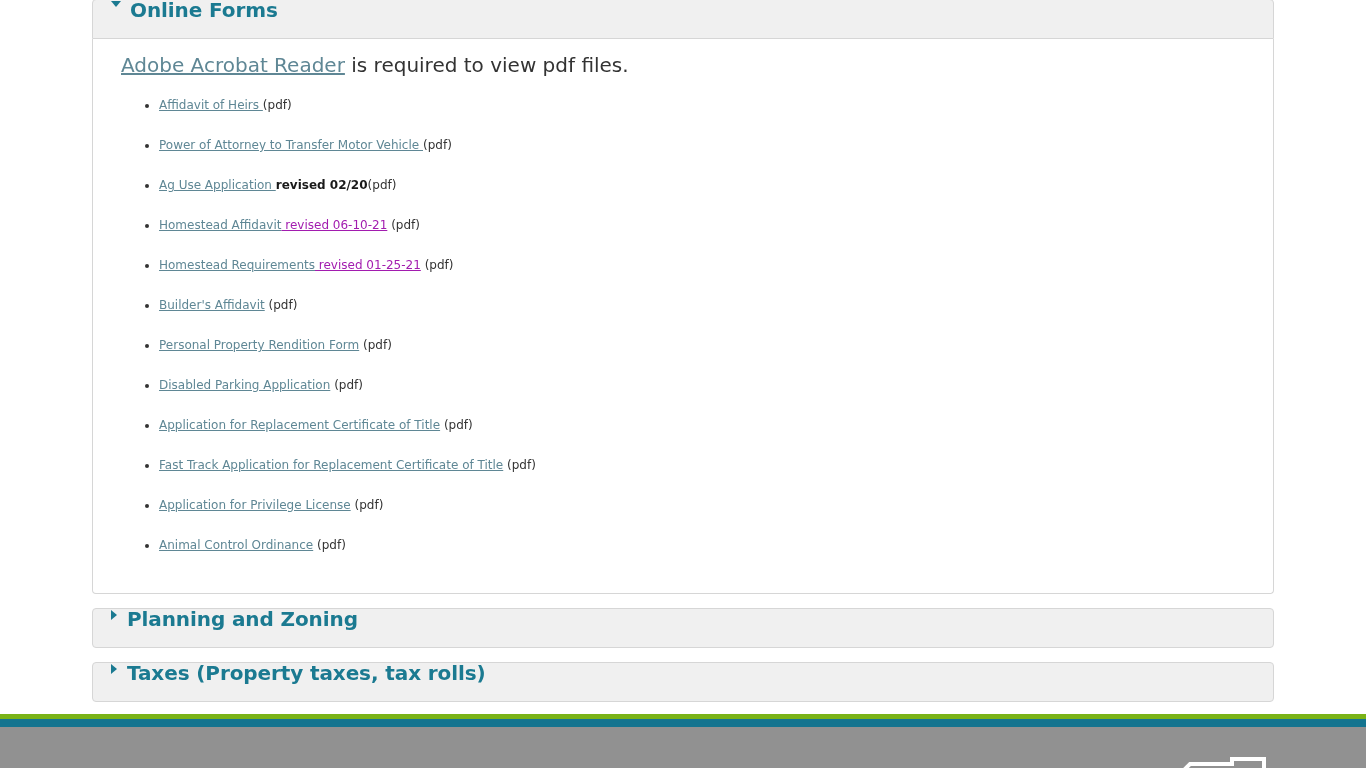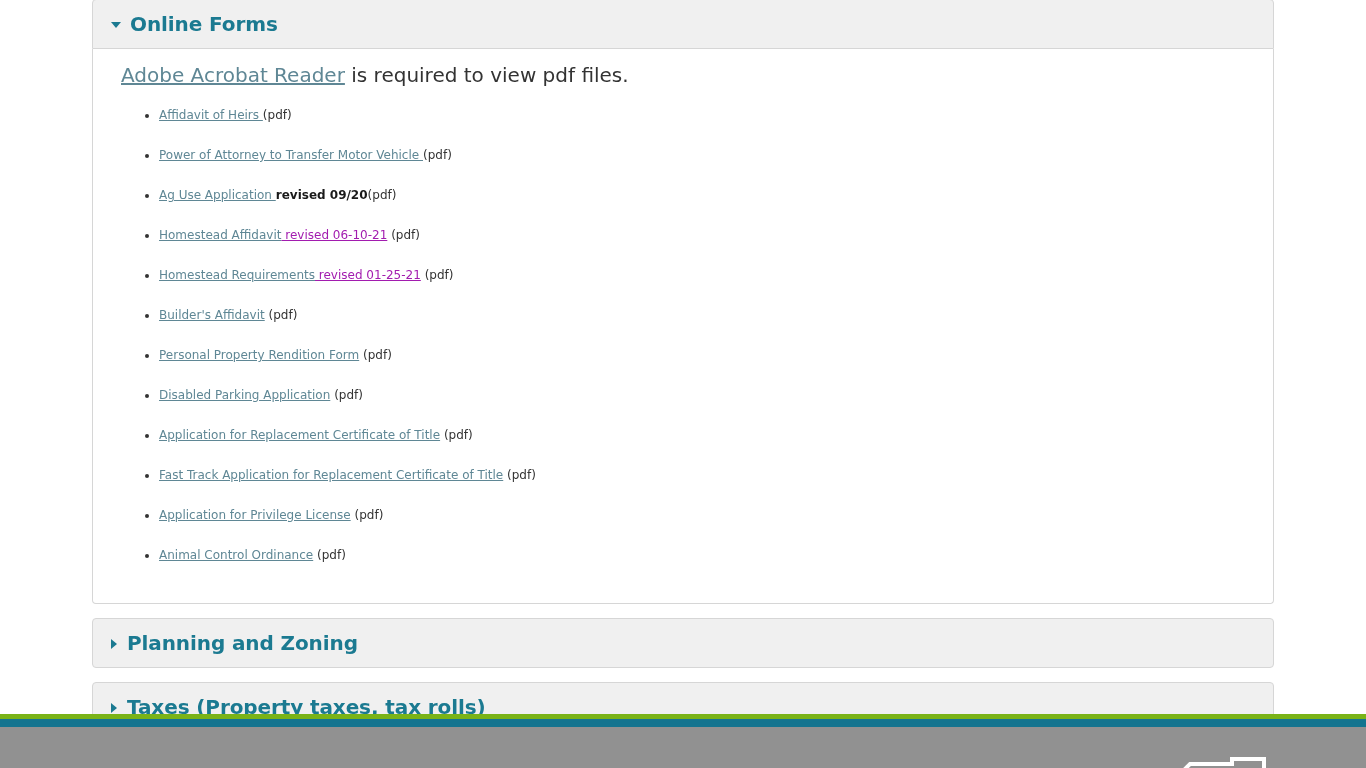--- a/index.html
+++ b/index.html
@@ -28,23 +28,23 @@
 
   .acc-section {
     margin: 0 0 14px 0;
   }
 
   .acc-header {
     box-sizing: border-box;
     background: #f0f0f0;
     border: 1px solid #d6d6d6;
     border-radius: 4px;
-    height: 50px;
+    height: 40px;
     display: flex;
-    align-items: center;
+    align-items: flex-start;
     padding: 0 18px;
     cursor: pointer;
     user-select: none;
   }
 
   .acc-header.open {
     border-bottom-left-radius: 0;
     border-bottom-right-radius: 0;
     border-bottom: 1px solid #d6d6d6;
     margin-bottom: 0;
@@ -173,21 +173,21 @@
       <span class="tri down"></span>
       <span class="acc-title">Online Forms</span>
     </div>
     <div class="acc-body">
       <p class="intro">
         <a class="doclink" href="#">Adobe Acrobat Reader</a><span> is required to view pdf files.</span>
       </p>
       <ul class="form-list" id="forms-list">
           <li><a class="doclink" href="#">Affidavit of Heirs </a><span class="pdf-tag">(pdf)</span></li>
           <li><a class="doclink" href="#">Power of Attorney to Transfer Motor Vehicle </a><span class="pdf-tag">(pdf)</span></li>
-          <li><a class="doclink" href="#">Ag Use Application </a><span class="rev-plain"> revised 09/20</span><span class="pdf-tag">(pdf)</span></li>
+          <li><a class="doclink" href="#">Ag Use Application </a><span class="rev-plain"> revised 02/20</span><span class="pdf-tag">(pdf)</span></li>
           <li><a class="doclink" href="#">Homestead Affidavit</a><span class="rev-underline"> revised 06-10-21</span><span class="pdf-tag"> (pdf)</span></li>
           <li><a class="doclink" href="#">Homestead Requirements</a><span class="rev-underline"> revised 01-25-21</span><span class="pdf-tag"> (pdf)</span></li>
           <li><a class="doclink" href="#">Builder's Affidavit</a><span class="pdf-tag"> (pdf)</span></li>
           <li><a class="doclink" href="#">Personal Property Rendition Form</a><span class="pdf-tag"> (pdf)</span></li>
           <li><a class="doclink" href="#">Disabled Parking Application</a><span class="pdf-tag"> (pdf)</span></li>
           <li><a class="doclink" href="#">Application for Replacement Certificate of Title</a><span class="pdf-tag"> (pdf)</span></li>
           <li><a class="doclink" href="#">Fast Track Application for Replacement Certificate of Title</a><span class="pdf-tag">  (pdf)</span></li>
           <li><a class="doclink" href="#">Application for Privilege License</a><span class="pdf-tag"> (pdf)</span></li>
           <li><a class="doclink" href="#">Animal Control Ordinance</a><span class="pdf-tag"> (pdf)</span></li>
         </ul>

